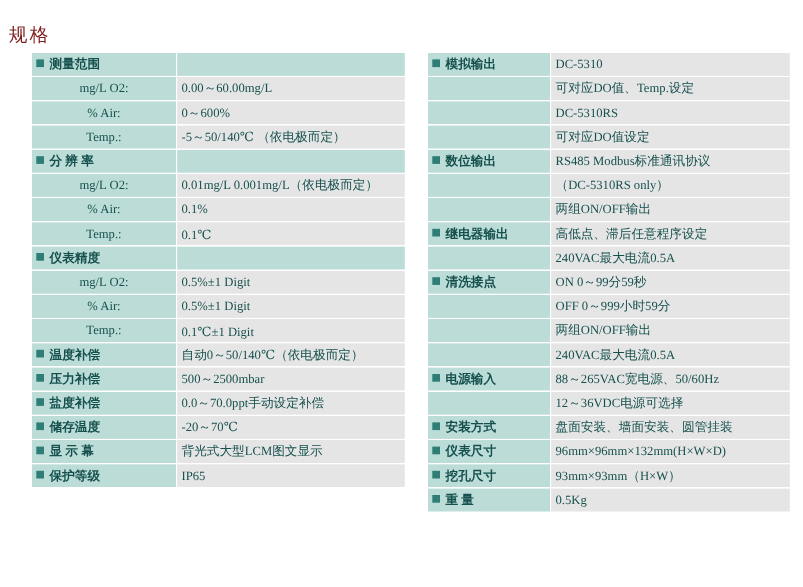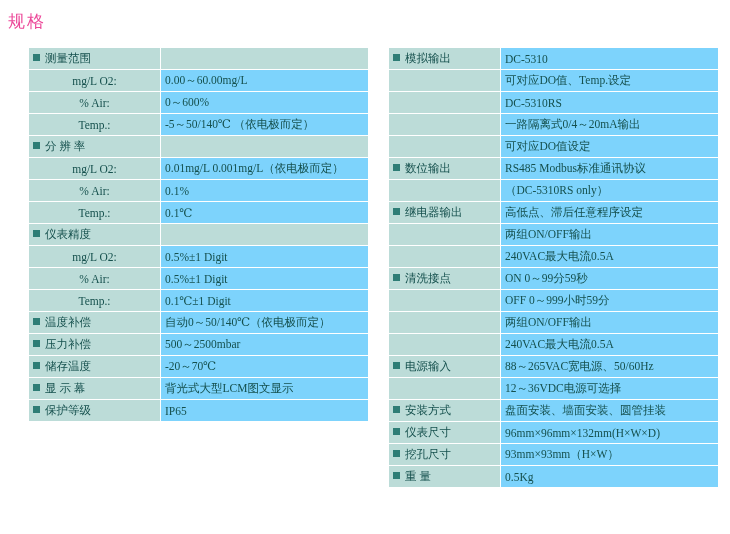--- a/index.html
+++ b/index.html
@@ -11,23 +11,23 @@
     height: 534px;
     background: #ffffff;
     font-family: "Liberation Sans", "DejaVu Sans", sans-serif;
     color: #1a4f4a;
     position: relative;
     overflow: hidden;
   }
   #page-title {
     position: absolute;
     left: 8px;
-    top: 10px;
+    top: 20px;
     font-size: 17px;
-    color: #ec4899;
+    color: #7f1d1d;
     letter-spacing: 2px;
     font-family: "Liberation Serif", "DejaVu Serif", serif;
   }
   .spec-table {
     position: absolute;
     border-collapse: collapse;
     table-layout: fixed;
   }
   #table-left {
     left: 28px;
@@ -45,29 +45,29 @@
     font-size: 11.5px;
     vertical-align: middle;
     border: 1px solid #ffffff;
     color: #15504d;
     font-family: "Liberation Serif", "DejaVu Serif", serif;
     white-space: nowrap;
     overflow: hidden;
   }
   .cell-head {
     background: #bcdcd8;
-    font-weight: normal;
+    font-weight: bold;
   }
   .cell-head-sub {
     background: #bcdcd8;
     text-align: center;
     font-weight: normal;
   }
   .cell-val {
-    background: #7dd3fc;
+    background: #e5e5e5;
     margin-left: 39px;
   }
   .cell-blank {
     background: #bcdcd8;
   }
   .bullet {
     display: inline-block;
     width: 7px;
     height: 7px;
     background: #2e7d76;
@@ -146,20 +146,24 @@
       </tr>
       <tr>
         <td class="cell-head"><span class="bullet"></span><span class="label-txt">温度补偿</span></td>
         <td class="cell-val">自动0～50/140℃（依电极而定）</td>
       </tr>
       <tr>
         <td class="cell-head"><span class="bullet"></span><span class="label-txt">压力补偿</span></td>
         <td class="cell-val">500～2500mbar</td>
       </tr>
       <tr>
+        <td class="cell-head"><span class="bullet"></span><span class="label-txt">盐度补偿</span></td>
+        <td class="cell-val">0.0～70.0ppt手动设定补偿</td>
+      </tr>
+      <tr>
         <td class="cell-head"><span class="bullet"></span><span class="label-txt">储存温度</span></td>
         <td class="cell-val">-20～70℃</td>
       </tr>
       <tr>
         <td class="cell-head"><span class="bullet"></span><span class="label-txt">显 示 幕</span></td>
         <td class="cell-val">背光式大型LCM图文显示</td>
       </tr>
       <tr>
         <td class="cell-head"><span class="bullet"></span><span class="label-txt">保护等级</span></td>
         <td class="cell-val">IP65</td>
@@ -180,44 +184,40 @@
       <tr>
         <td class="cell-blank">&nbsp;</td>
         <td class="cell-val">可对应DO值、Temp.设定</td>
       </tr>
       <tr>
         <td class="cell-blank">&nbsp;</td>
         <td class="cell-val">DC-5310RS</td>
       </tr>
       <tr>
         <td class="cell-blank">&nbsp;</td>
-        <td class="cell-val">一路隔离式0/4～20mA输出</td>
-      </tr>
-      <tr>
-        <td class="cell-blank">&nbsp;</td>
         <td class="cell-val">可对应DO值设定</td>
       </tr>
       <tr>
         <td class="cell-head"><span class="bullet"></span><span class="label-txt">数位输出</span></td>
         <td class="cell-val">RS485  Modbus标准通讯协议</td>
       </tr>
       <tr>
         <td class="cell-blank">&nbsp;</td>
         <td class="cell-val">（DC-5310RS  only）</td>
       </tr>
       <tr>
+        <td class="cell-blank">&nbsp;</td>
+        <td class="cell-val">两组ON/OFF输出</td>
+      </tr>
+      <tr>
         <td class="cell-head"><span class="bullet"></span><span class="label-txt">继电器输出</span></td>
         <td class="cell-val">高低点、滞后任意程序设定</td>
       </tr>
       <tr>
         <td class="cell-blank">&nbsp;</td>
-        <td class="cell-val">两组ON/OFF输出</td>
-      </tr>
-      <tr>
-        <td class="cell-blank">&nbsp;</td>
         <td class="cell-val">240VAC最大电流0.5A</td>
       </tr>
       <tr>
         <td class="cell-head"><span class="bullet"></span><span class="label-txt">清洗接点</span></td>
         <td class="cell-val">ON  0～99分59秒</td>
       </tr>
       <tr>
         <td class="cell-blank">&nbsp;</td>
         <td class="cell-val">OFF  0～999小时59分</td>
       </tr>

